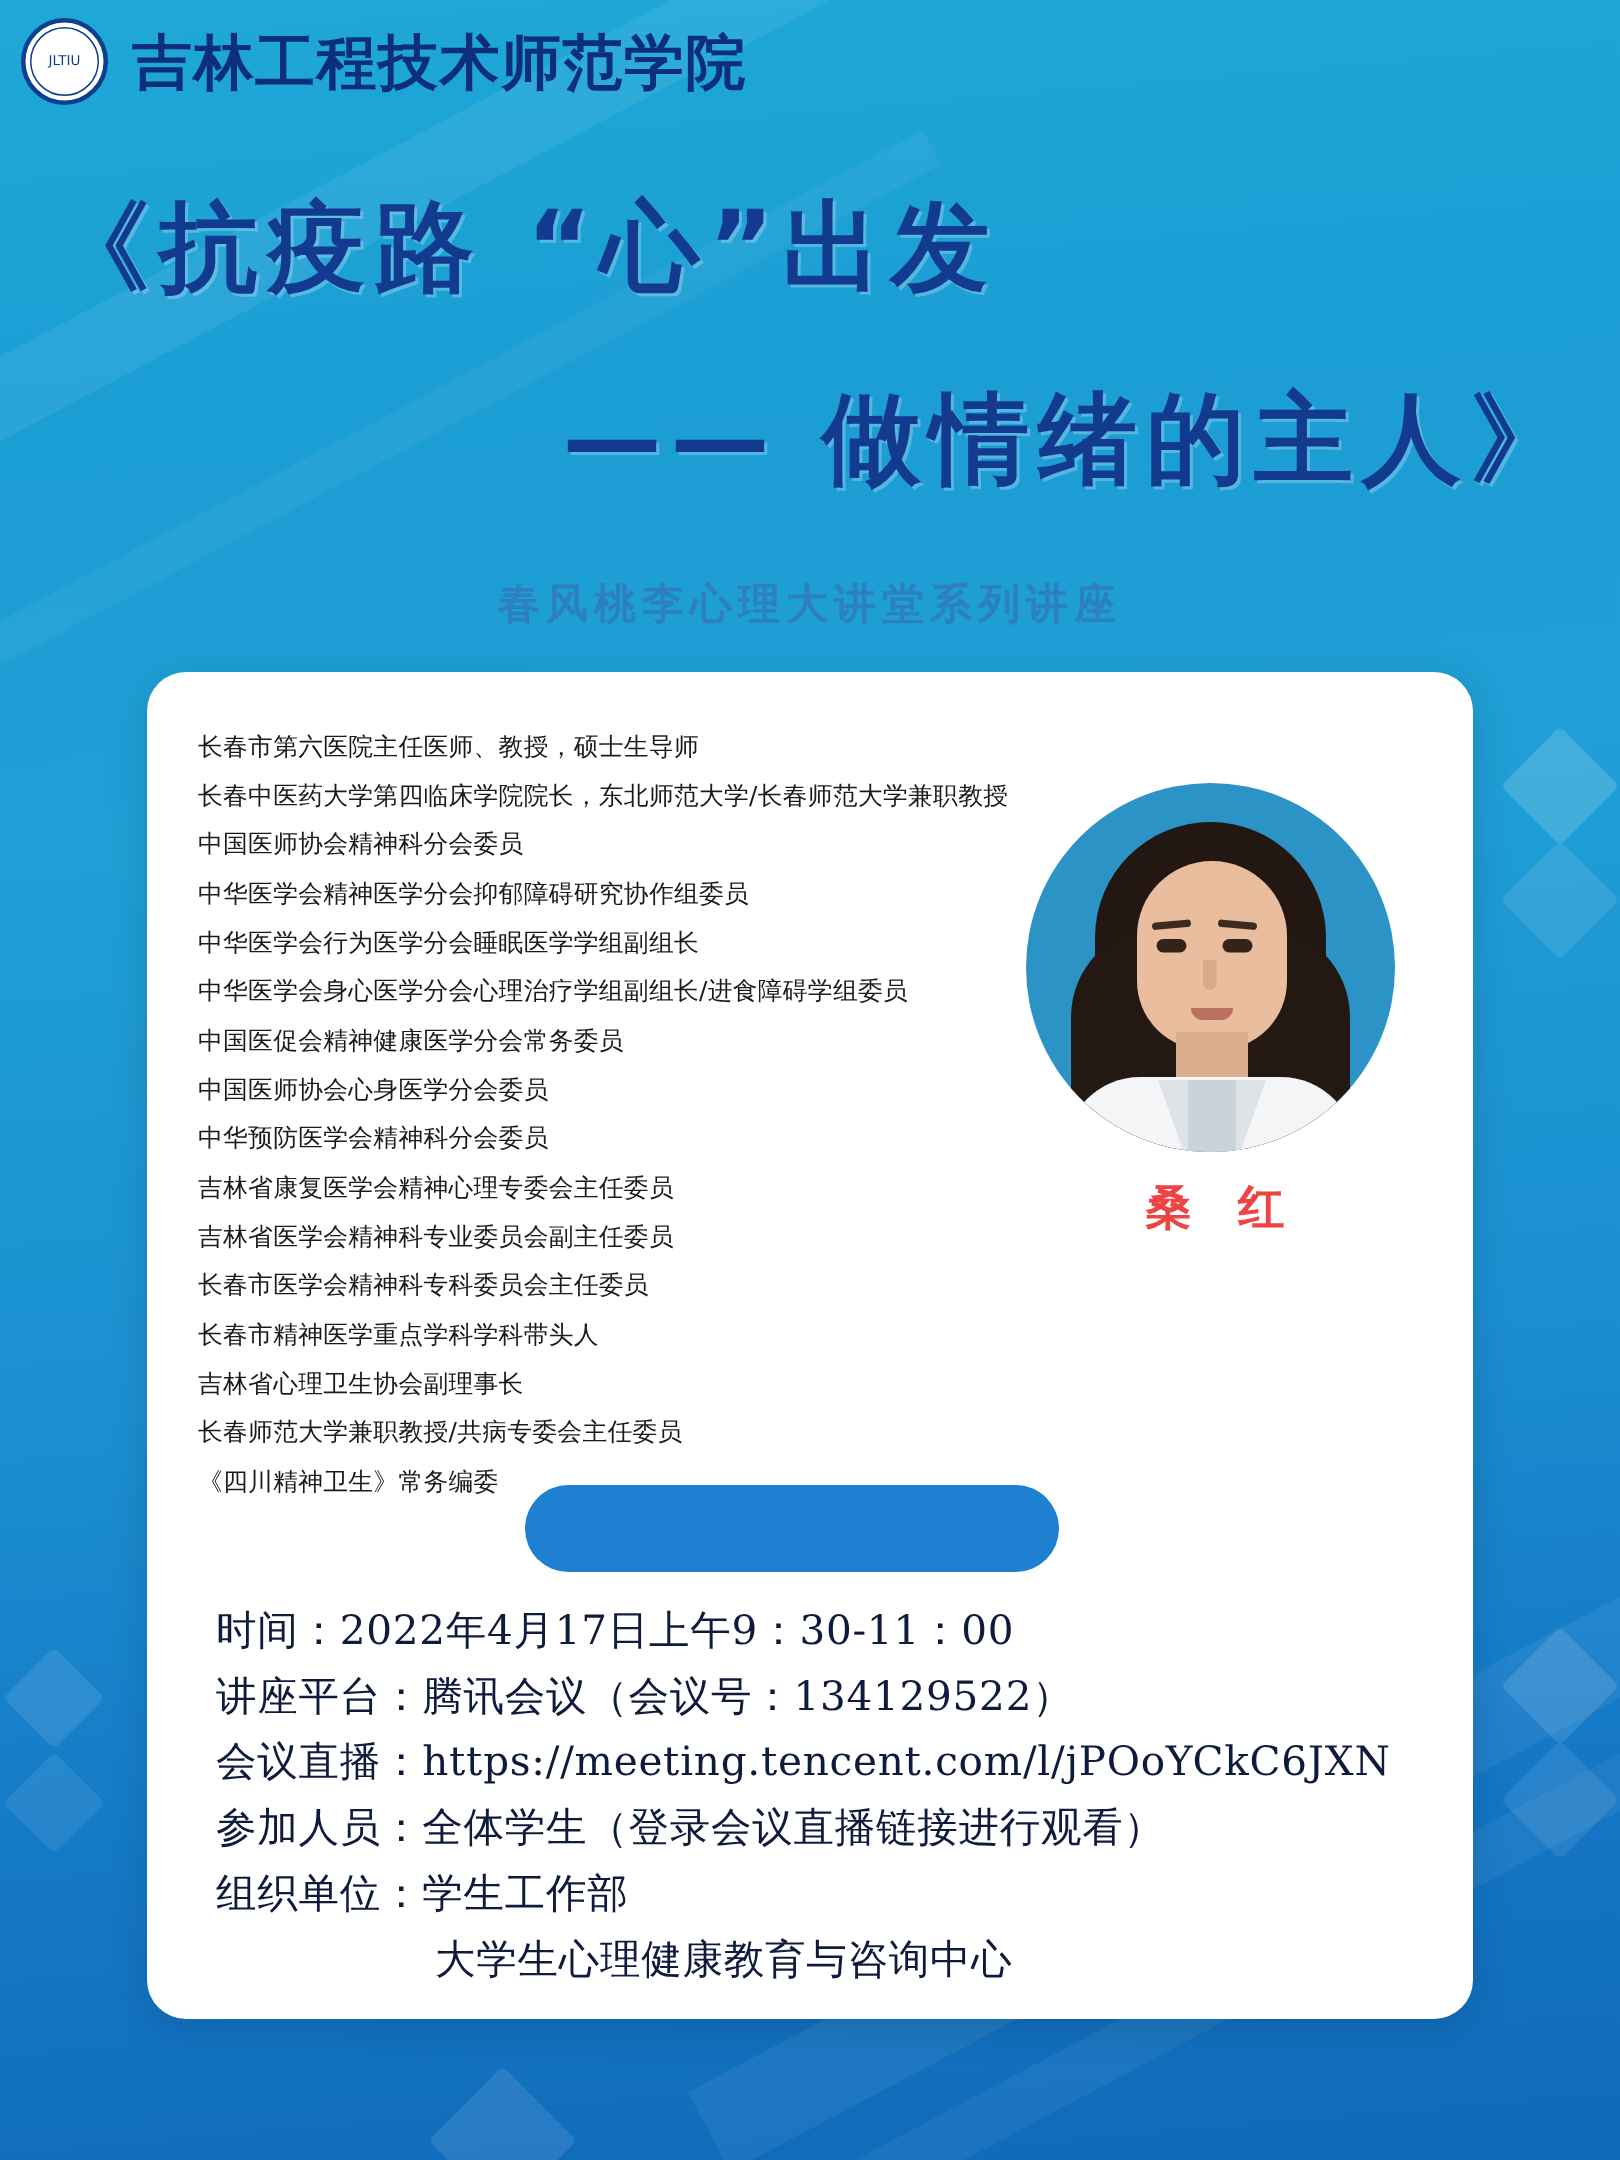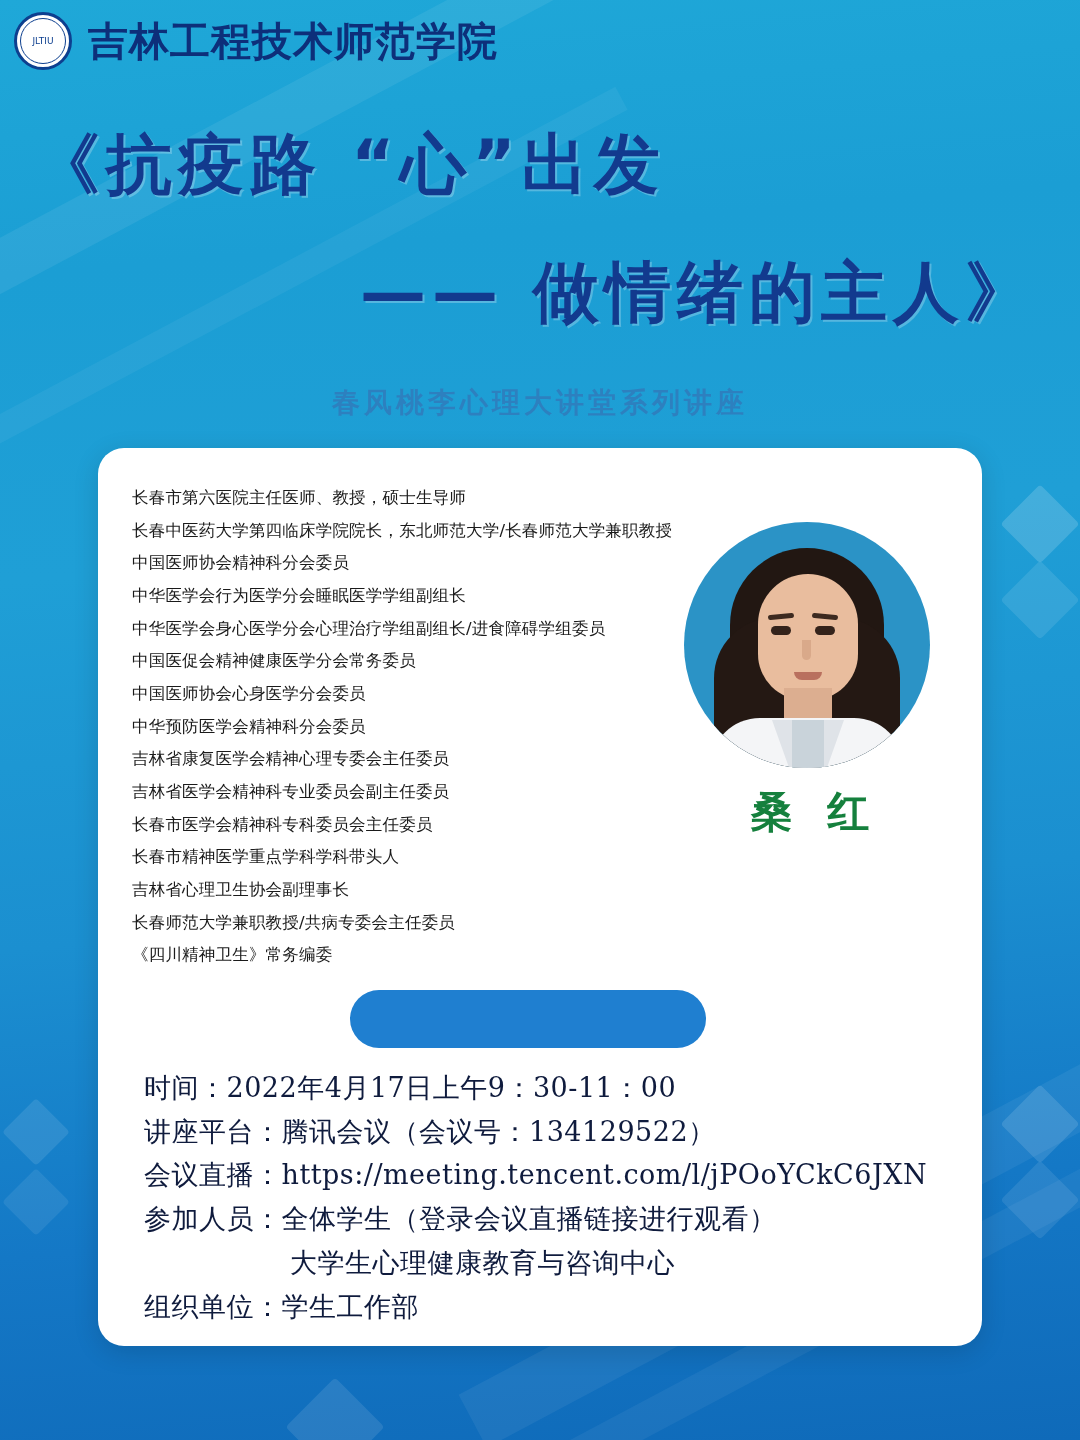--- a/index.html
+++ b/index.html
@@ -99,21 +99,21 @@
     padding-left: 34px;
     text-shadow: 2px 2px 0 rgba(255,255,255,0.25);
   }
   .title-line2 {
     font-family: "DejaVu Sans", sans-serif;
     font-size: 66px;
     font-weight: bold;
     color: #123a8e;
     letter-spacing: 6px;
     text-align: right;
-    padding-right: 43px;
+    padding-right: 28px;
     margin-top: 38px;
     text-shadow: 2px 2px 0 rgba(255,255,255,0.25);
   }
   .subtitle {
     margin-top: 46px;
     text-align: center;
     font-family: "DejaVu Sans", sans-serif;
     font-size: 28px;
     font-weight: bold;
     color: #2e7fbe;
@@ -264,23 +264,23 @@
     background: #c9d3da;
   }
 
   .speaker-name {
     position: absolute;
     left: 56px;
     top: 262px;
     width: 150px;
     text-align: center;
     font-family: "DejaVu Serif", serif;
-    font-size: 42px;
-    font-weight: bold;
-    color: #15803d;
+    font-size: 31px;
+    font-weight: bold;
+    color: #ef4444;
     letter-spacing: 10px;
   }
 
   
   .pill {
     position: absolute;
     left: 252px;
     top: 542px;
     width: 356px;
     height: 58px;
@@ -340,20 +340,21 @@
     <div class="title-line2">—— 做情绪的主人》</div>
     <div class="subtitle">春风桃李心理大讲堂系列讲座</div>
   </div>
 
   <div class="card">
 
     <div class="bio-list">
       <div class="bio-line">长春市第六医院主任医师、教授，硕士生导师</div>
       <div class="bio-line">长春中医药大学第四临床学院院长，东北师范大学/长春师范大学兼职教授</div>
       <div class="bio-line">中国医师协会精神科分会委员</div>
+      <div class="bio-line">中华医学会精神医学分会抑郁障碍研究协作组委员</div>
       <div class="bio-line">中华医学会行为医学分会睡眠医学学组副组长</div>
       <div class="bio-line">中华医学会身心医学分会心理治疗学组副组长/进食障碍学组委员</div>
       <div class="bio-line">中国医促会精神健康医学分会常务委员</div>
       <div class="bio-line">中国医师协会心身医学分会委员</div>
       <div class="bio-line">中华预防医学会精神科分会委员</div>
       <div class="bio-line">吉林省康复医学会精神心理专委会主任委员</div>
       <div class="bio-line">吉林省医学会精神科专业委员会副主任委员</div>
       <div class="bio-line">长春市医学会精神科专科委员会主任委员</div>
       <div class="bio-line">长春市精神医学重点学科学科带头人</div>
       <div class="bio-line">吉林省心理卫生协会副理事长</div>
@@ -381,18 +382,18 @@
       <div class="speaker-name">桑 红</div>
     </div>
 
     <button class="pill"></button>
 
     <div class="info">
       <div class="info-row">时间：2022年4月17日上午9：30-11：00</div>
       <div class="info-row">讲座平台：腾讯会议（会议号：134129522）</div>
       <div class="info-row">会议直播：https://meeting.tencent.com/l/jPOoYCkC6JXN</div>
       <div class="info-row">参加人员：全体学生（登录会议直播链接进行观看）</div>
+      <div class="info-row">组织单位：学生工作部</div>
       <div class="info-row indent">大学生心理健康教育与咨询中心</div>
-      <div class="info-row">组织单位：学生工作部</div>
     </div>
 
   </div>
 </div>
 
 </body></html>

